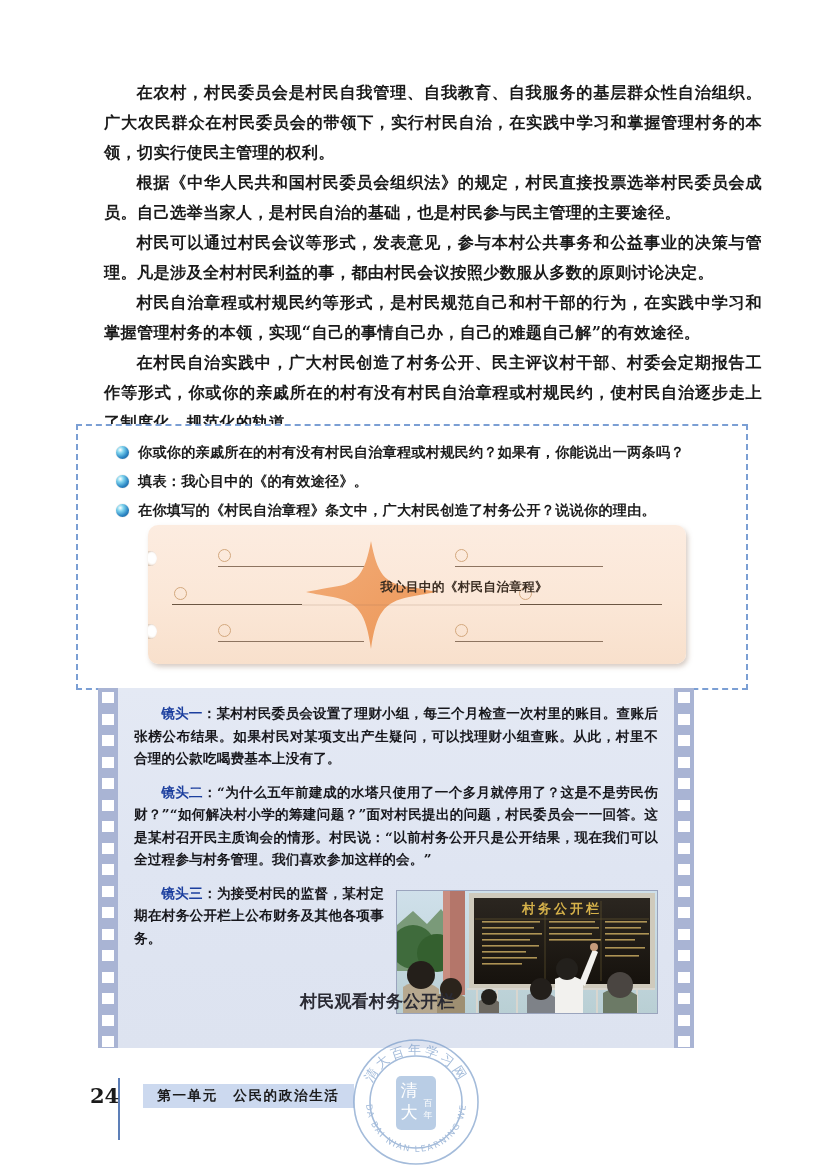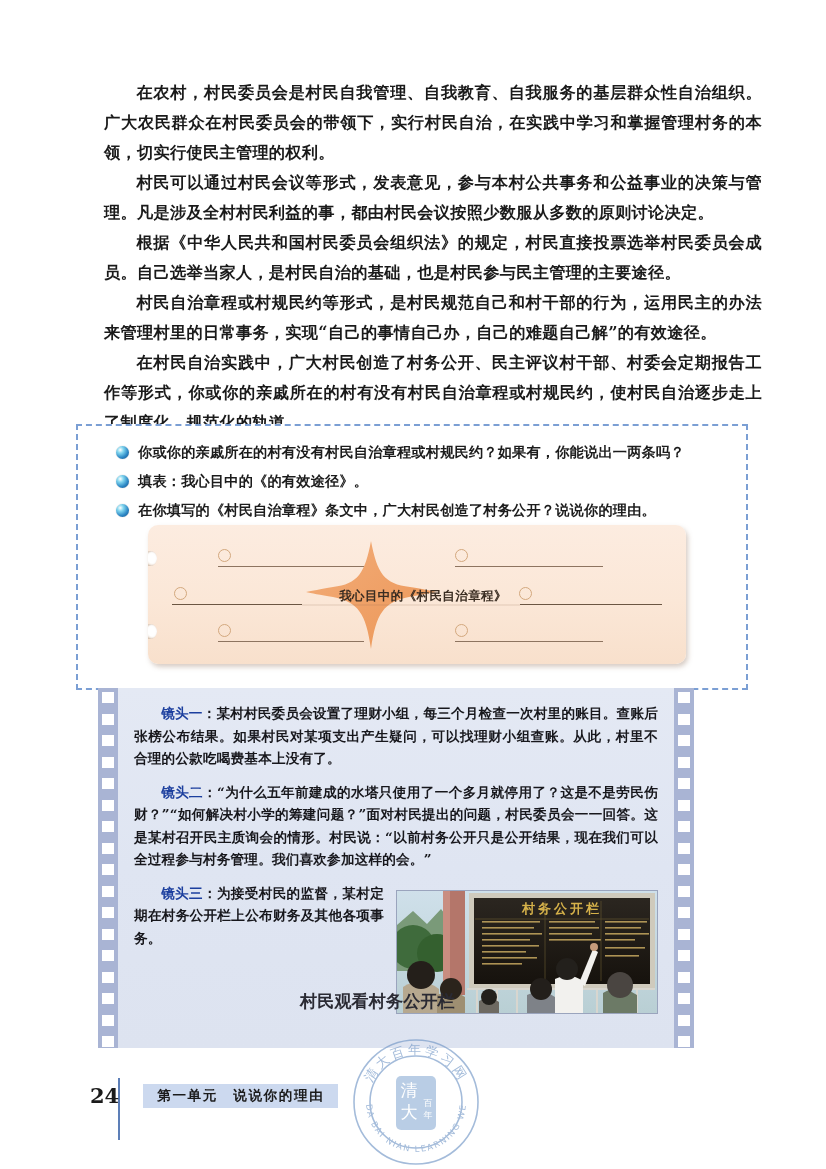--- a/index.html
+++ b/index.html
@@ -116,28 +116,27 @@
   }
   .star4 {
     width: 100%;
     height: 100%;
   }
   .star-label {
     position: absolute;
     left: 150px;
     top: 54px;
     width: 250px;
-    text-align: center;
+    text-align: right;
     font-size: 12.5px;
     font-family: Liberation Serif, serif;
     font-weight: 700;
     color: #3a2d22;
     letter-spacing: .4px;
     white-space: nowrap;
-    margin-top: 9px;
   }
 
   
   .film-panel {
     position: absolute;
     left: 98px;
     top: 688px;
     width: 596px;
     height: 360px;
   }
@@ -254,23 +253,23 @@
     height: 128px;
     opacity: .62;
     pointer-events: none;
   }
 </style>
 </head>
 <body>
 
 <div class="prose">
   <p class="para">在农村，村民委员会是村民自我管理、自我教育、自我服务的基层群众性自治组织。广大农民群众在村民委员会的带领下，实行村民自治，在实践中学习和掌握管理村务的本领，切实行使民主管理的权利。</p>
+  <p class="para">根据《中华人民共和国村民委员会组织法》的规定，村民直接投票选举村民委员会成员。自己选举当家人，是村民自治的基础，也是村民参与民主管理的主要途径。</p>
   <p class="para">村民可以通过村民会议等形式，发表意见，参与本村公共事务和公益事业的决策与管理。凡是涉及全村村民利益的事，都由村民会议按照少数服从多数的原则讨论决定。</p>
-  <p class="para">根据《中华人民共和国村民委员会组织法》的规定，村民直接投票选举村民委员会成员。自己选举当家人，是村民自治的基础，也是村民参与民主管理的主要途径。</p>
-  <p class="para">村民自治章程或村规民约等形式，是村民规范自己和村干部的行为，运用民主的办法来管理村里的日常事务，实现“自己的事情自己办，自己的难题自己解”的有效途径。</p>
+  <p class="para">村民自治章程或村规民约等形式，是村民规范自己和村干部的行为，在实践中学习和掌握管理村务的本领，实现“自己的事情自己办，自己的难题自己解”的有效途径。</p>
   <p class="para">在村民自治实践中，广大村民创造了村务公开、民主评议村干部、村委会定期报告工作等形式，你或你的亲戚所在的村有没有村民自治章程或村规民约，使村民自治逐步走上了制度化、规范化的轨道。</p>
 </div>
 
 <div class="activity-box">
 
   <div class="questions">
     <div class="q-row">
       <span class="q-bullet"></span>
       <span class="q-text">你或你的亲戚所在的村有没有村民自治章程或村规民约？如果有，你能说出一两条吗？</span>
     </div>
@@ -467,21 +466,21 @@
       </div>
 
       <div class="photo-caption">村民观看村务公开栏</div>
     </div>
   </div>
 </div>
 
 <div class="footer-rule"></div>
 <div class="footer">
   <span class="page-num">24</span>
-  <span class="footer-title">第一单元　说说你的理由</span>
+  <span class="footer-title">第一单元　公民的政治生活</span>
 </div>
 
 <div class="watermark">
   <svg viewBox="0 0 128 128" width="128" height="128" xmlns="http://www.w3.org/2000/svg" aria-hidden="true">
     <defs>
       <path id="arcTop" d="M 16 64 A 48 48 0 0 1 112 64"></path>
       <path id="arcBottom" d="M 14 64 A 50 50 0 0 0 114 64"></path>
     </defs>
     <circle cx="64" cy="64" r="62" fill="none" stroke="#6d93c4" stroke-width="1.6"></circle>
     <circle cx="64" cy="64" r="46" fill="none" stroke="#6d93c4" stroke-width="1.6"></circle>

